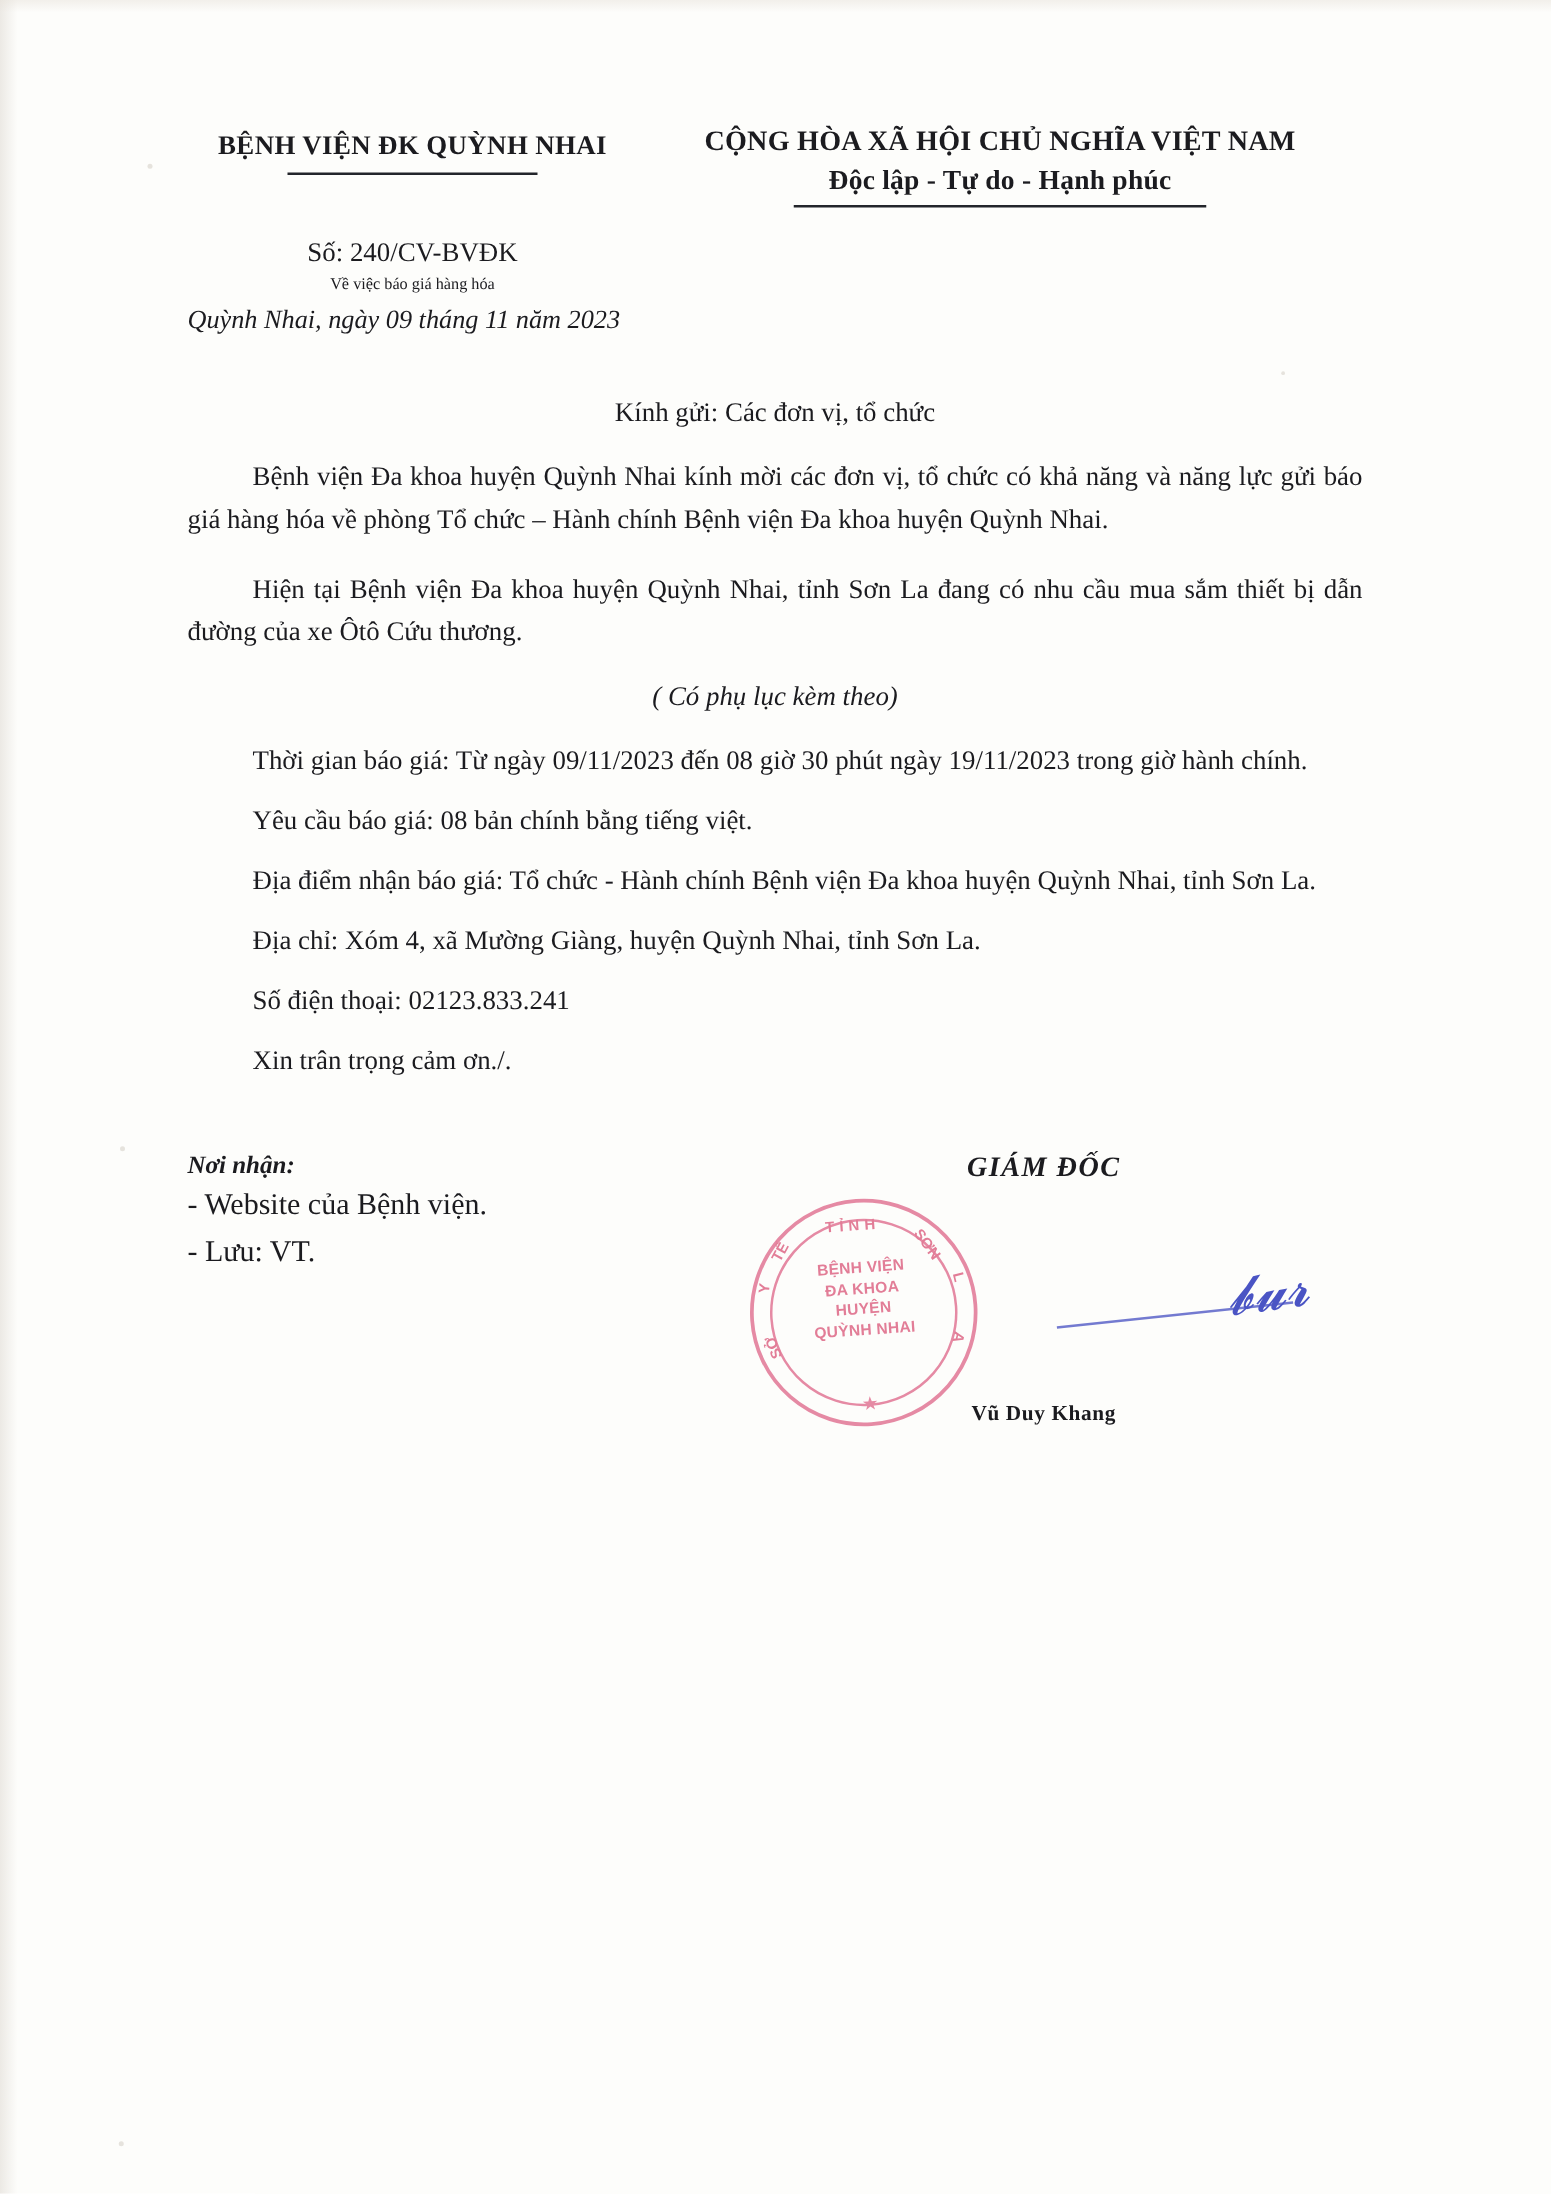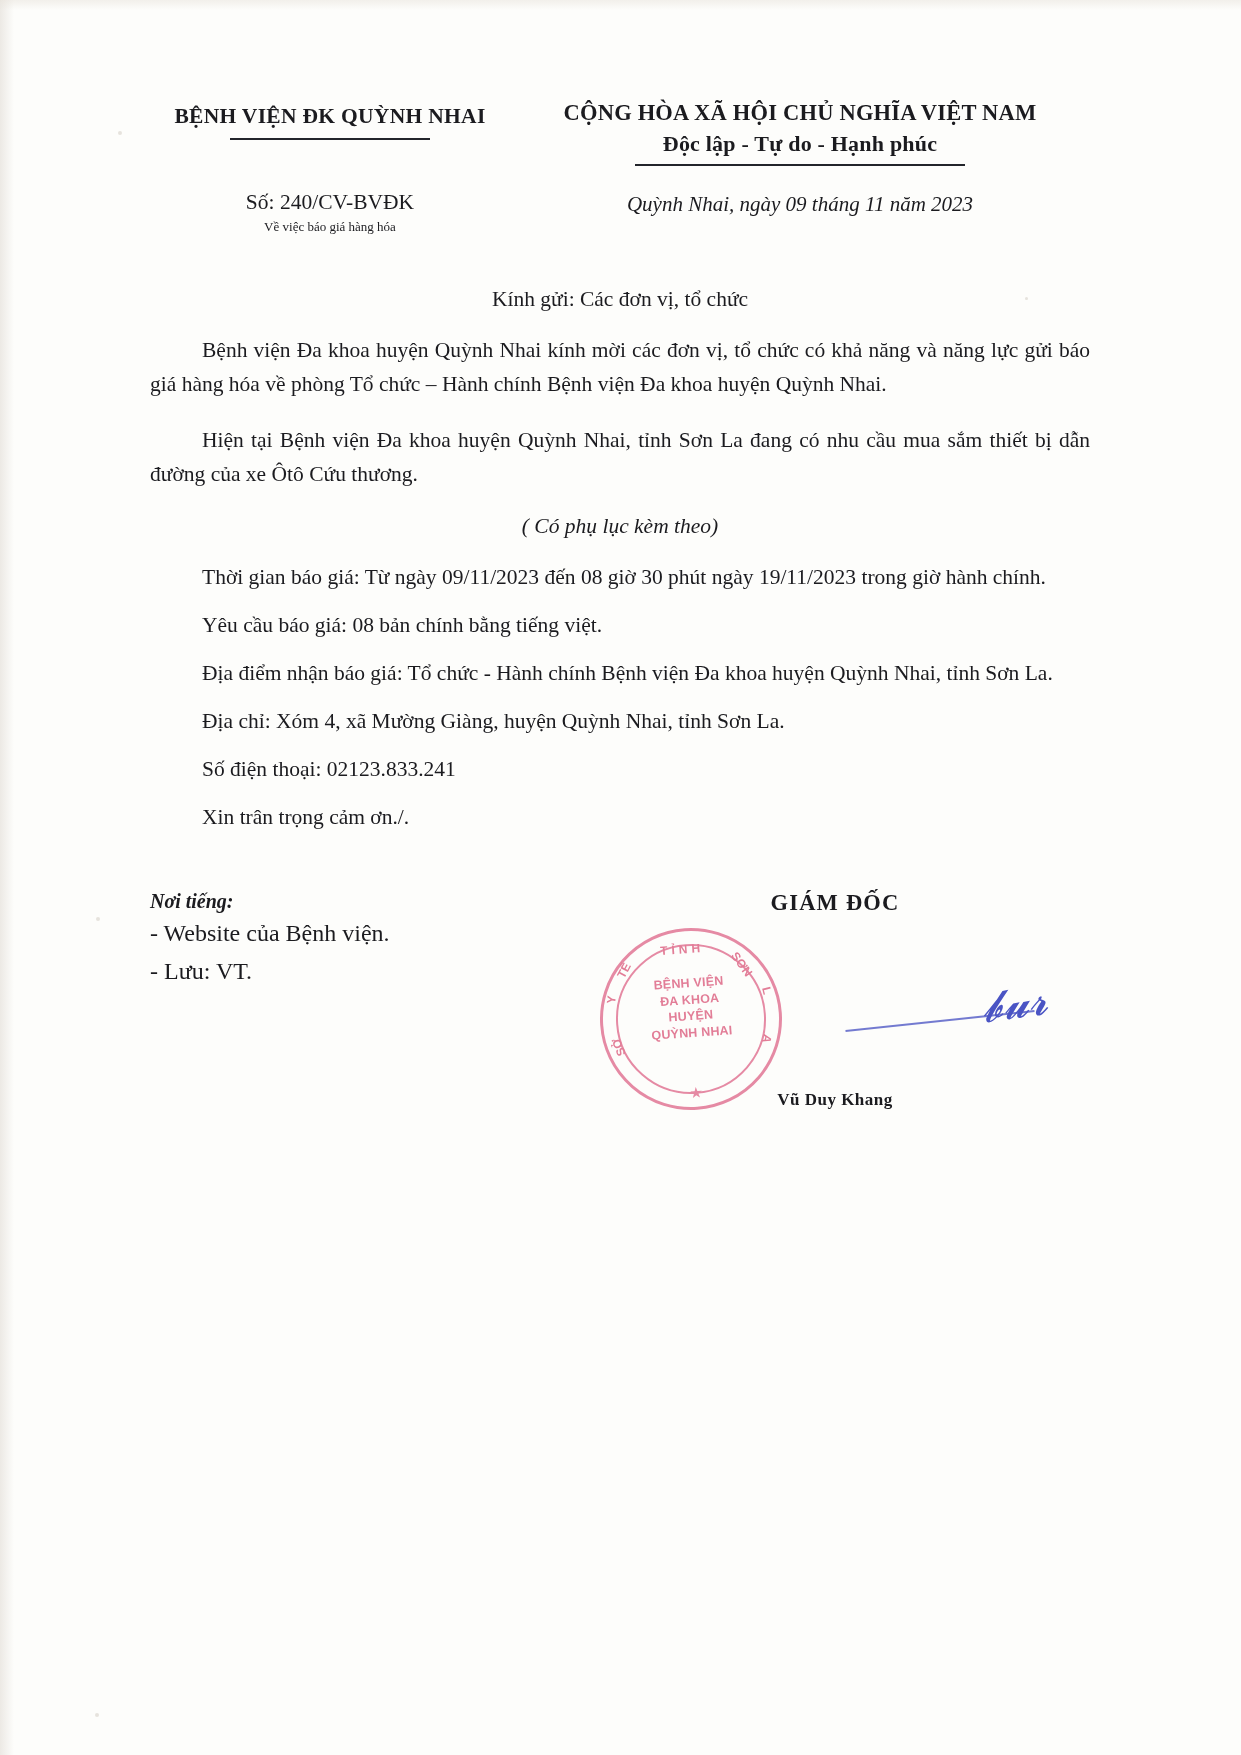--- a/index.html
+++ b/index.html
@@ -85,20 +85,21 @@
     background: #23252b;
     margin: 7px auto 0;
   }
   .rule-left { width: 200px; }
   .rule-right { width: 330px; }
 
   .subhdr {
     display: flex;
     align-items: flex-start;
     margin-top: 20px;
+    flex-direction: column;
   }
   .subhdr-left {
     width: 360px;
     text-align: center;
   }
   .subhdr-right {
     flex: 1;
     text-align: center;
     font-style: italic;
     font-size: 21px;
@@ -156,20 +157,21 @@
   .sign {
     flex: 1;
     text-align: center;
     position: relative;
     height: 230px;
   }
   .sign-title {
     font-weight: bold;
     font-size: 22.5px;
     letter-spacing: 1.2px;
+    font-style: italic;
   }
   .sign-name {
     font-weight: bold;
     font-size: 17px;
     position: absolute;
     left: 0; right: 0;
     top: 200px;
     letter-spacing: .5px;
   }
 
@@ -296,21 +298,21 @@
     <div class="note-center">( Có phụ lục kèm theo)</div>
     <div class="para">Thời gian báo giá: Từ ngày 09/11/2023 đến 08 giờ 30 phút ngày 19/11/2023 trong giờ hành chính.</div>
     <div class="para tight">Yêu cầu báo giá: 08 bản chính bằng tiếng việt.</div>
     <div class="para tight">Địa điểm nhận báo giá: Tổ chức - Hành chính Bệnh viện Đa khoa huyện Quỳnh Nhai, tỉnh Sơn La.</div>
     <div class="para tight">Địa chỉ: Xóm 4, xã Mường Giàng, huyện Quỳnh Nhai, tỉnh Sơn La.</div>
     <div class="para tight">Số điện thoại: 02123.833.241</div>
     <div class="para tight">Xin trân trọng cảm ơn./.</div>
 
     <div class="footer">
       <div class="recv">
-        <div class="recv-title">Nơi tiếng:</div>
+        <div class="recv-title">Nơi nhận:</div>
         <div class="recv-item">- Website của Bệnh viện.</div>
         <div class="recv-item">- Lưu: VT.</div>
       </div>
 
       <div class="sign">
         <div class="sign-title">GIÁM ĐỐC</div>
 
         <div class="stamp">
           <div class="stamp-inner"></div>
           <div class="stamp-arc arc-t">TỈNH</div>

